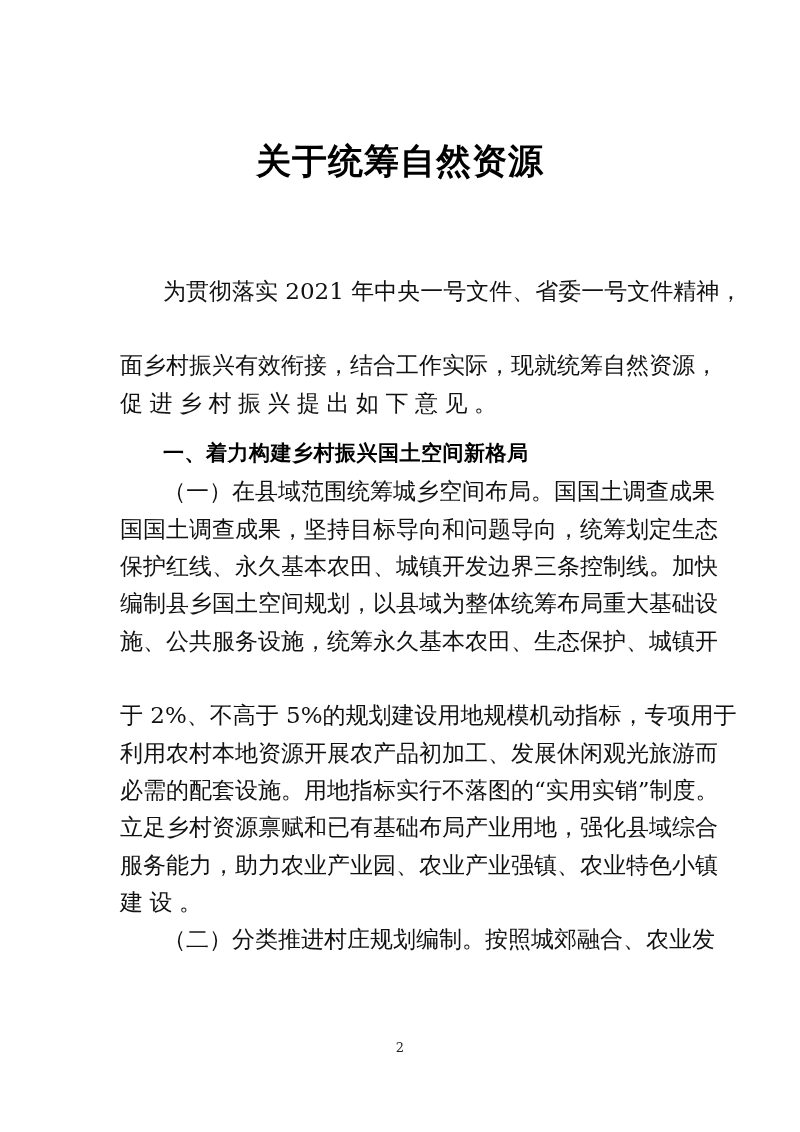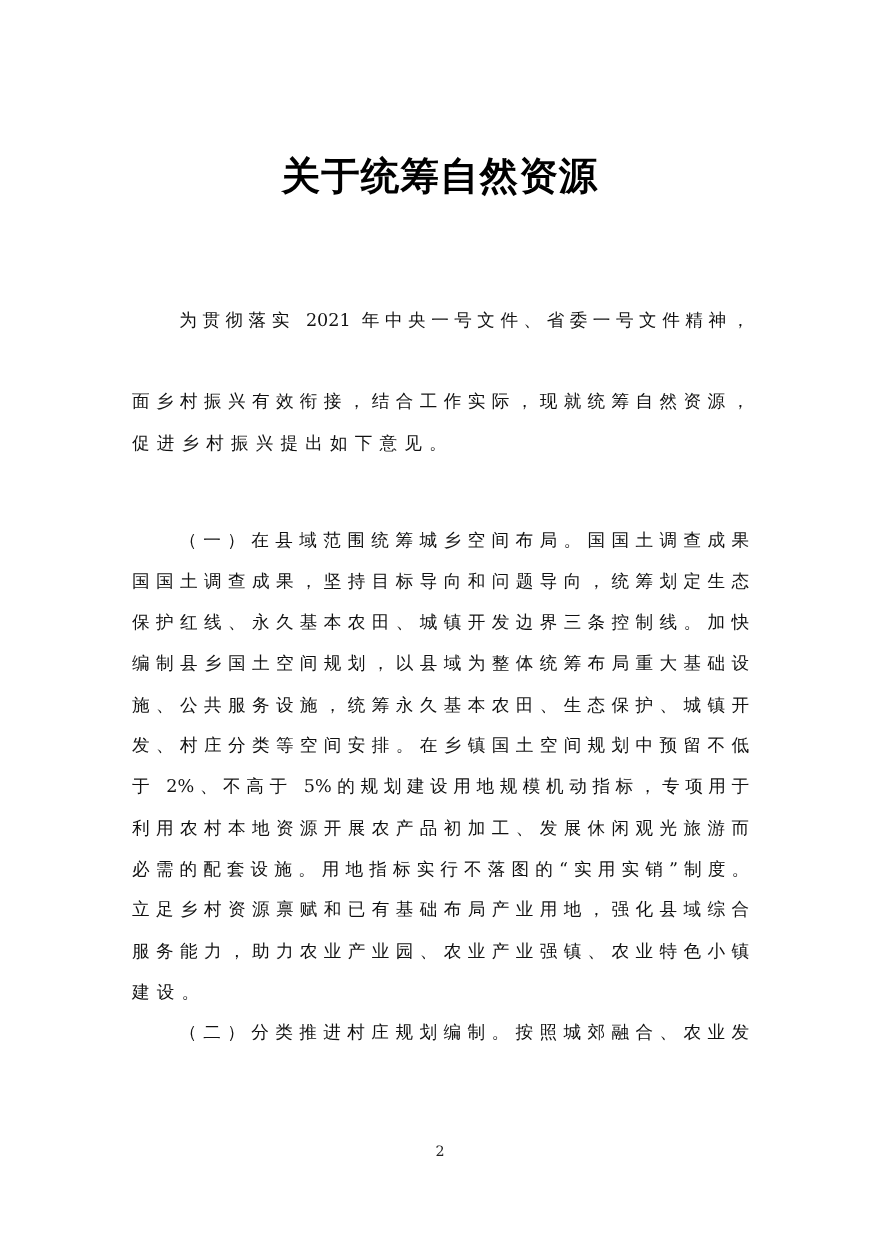--- a/index.html
+++ b/index.html
@@ -1,43 +1,43 @@
 <!DOCTYPE html>
 <html><head>
 <meta charset="utf-8">
 <style>
   html, body { margin: 0; padding: 0; background: #ffffff; }
   body { width: 800px; height: 1132px; position: relative; overflow: hidden; font-family: "DejaVu Serif", "Liberation Serif", serif; color: #111; }
   .page { position: absolute; left: 0; top: 0; width: 800px; height: 1132px; background: #fff; }
   .title { position: absolute; left: 0; width: 800px; text-align: center; font-size: 35px; font-weight: bold; letter-spacing: 1px; line-height: 40px; color: #000; }
   .title1 { top: 141px; }
   .title2 { top: 190px; }
-  .line { position: absolute; left: 120px; width: 561px; font-size: 16px; line-height: 26px; height: 26px; white-space: nowrap; text-align: justify; text-align-last: justify; color: #111; }
+  .line { position: absolute; left: 120px; width: 561px; font-size: 23px; line-height: 26px; height: 26px; white-space: nowrap; text-align: justify; text-align-last: justify; color: #111; }
   .line.indent { left: 163px; width: 518px; }
   .line.short { text-align-last: left; letter-spacing: 6.5px; }
   .heading { position: absolute; left: 163px; font-size: 21px; line-height: 26px; font-family: "DejaVu Sans", "Liberation Sans", sans-serif; font-weight: bold; color: #000; letter-spacing: 0.5px; }
   .pagenum { position: absolute; top: 1040px; left: 0; width: 800px; text-align: center; font-size: 13px; color: #222; }
 </style>
 </head>
 <body>
 
 <div class="page">
   <div class="title title1">关于统筹自然资源</div>
 
   <div class="line indent" style="top:278px">为贯彻落实 2021 年中央一号文件、省委一号文件精神，</div>
   <div class="line" style="top:352px">面乡村振兴有效衔接，结合工作实际，现就统筹自然资源，</div>
   <div class="line short" style="top:390px">促进乡村振兴提出如下意见。</div>
 
+  <div class="heading" style="top:440px">一、着力构建乡村振兴国土空间新格局</div>
 
   <div class="line indent" style="top:478px">（一）在县域范围统筹城乡空间布局。国国土调查成果</div>
   <div class="line" style="top:516px">国国土调查成果，坚持目标导向和问题导向，统筹划定生态</div>
   <div class="line" style="top:553px">保护红线、永久基本农田、城镇开发边界三条控制线。加快</div>
   <div class="line" style="top:590px">编制县乡国土空间规划，以县域为整体统筹布局重大基础设</div>
   <div class="line" style="top:628px">施、公共服务设施，统筹永久基本农田、生态保护、城镇开</div>
-  <div class="line" style="top:665px">发、村庄分类等空间安排。在乡镇国土空间规划中预留不低</div>
   <div class="line" style="top:702px">于 2%、不高于 5%的规划建设用地规模机动指标，专项用于</div>
   <div class="line" style="top:740px">利用农村本地资源开展农产品初加工、发展休闲观光旅游而</div>
   <div class="line" style="top:777px">必需的配套设施。用地指标实行不落图的“实用实销”制度。</div>
   <div class="line" style="top:814px">立足乡村资源禀赋和已有基础布局产业用地，强化县域综合</div>
   <div class="line" style="top:852px">服务能力，助力农业产业园、农业产业强镇、农业特色小镇</div>
   <div class="line short" style="top:889px">建设。</div>
 
   <div class="line indent" style="top:926px">（二）分类推进村庄规划编制。按照城郊融合、农业发</div>
 
   <div class="pagenum">2</div>

